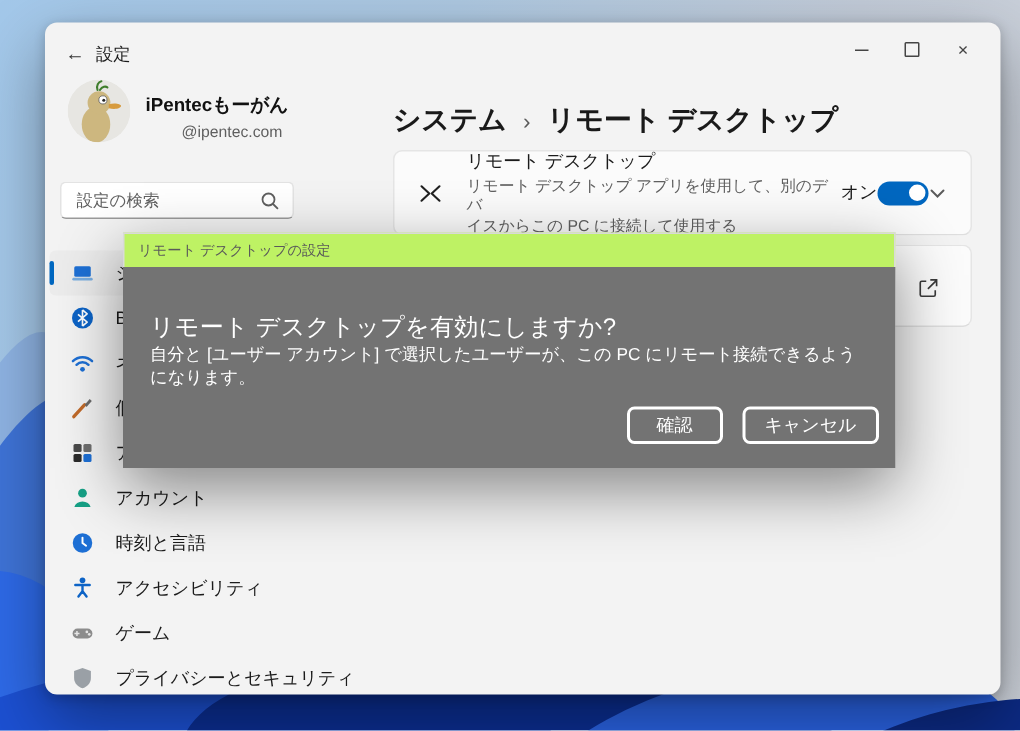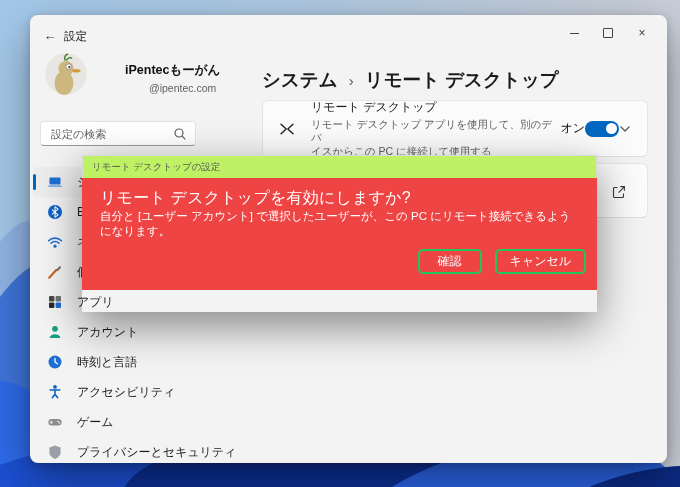--- a/index.html
+++ b/index.html
@@ -18,21 +18,21 @@
   }
   .back-btn{position:absolute;left:10px;top:11px;width:20px;height:18px;
     font-size:13px;color:#333;display:flex;align-items:center;justify-content:center;}
   .win-title{position:absolute;left:34px;top:14px;font-size:11.5px;color:#1a1a1a;}
   .caption{position:absolute;right:8px;top:6px;display:flex;}
   .cap{width:34px;height:24px;display:flex;align-items:center;justify-content:center;color:#444;}
   .cap .min-glyph{width:9px;height:1px;background:#444;}
   .cap .max-glyph{width:8px;height:8px;border:1px solid #444;border-radius:1px;}
   .cap.close{font-size:12px;}
 
-  .user{position:absolute;left:15px;top:38px;display:flex;gap:28px;}
+  .user{position:absolute;left:15px;top:38px;display:flex;}
   .avatar{width:42px;height:42px;border-radius:50%;overflow:hidden;flex:0 0 auto;}
   .user-col{display:flex;flex-direction:column;margin-left:10px;margin-top:9px;}
   .user-name{font-size:12.5px;font-weight:bold;color:#111;}
   .user-handle{font-size:10.5px;color:#5f5f5f;margin-left:24px;margin-top:3px;}
 
   .search{position:absolute;left:10px;top:106px;width:156px;height:25px;background:#fff;
     border:1px solid #e3e3e3;border-bottom-color:#9a9a9a;border-radius:4px;
     display:flex;align-items:center;box-sizing:border-box;}
   .search input{flex:1;border:none;outline:none;background:transparent;
     font-size:11px;color:#333;padding:0 6px 0 10px;font-family:inherit;min-width:0;}
@@ -66,26 +66,26 @@
     border-radius:50%;background:#fff;}
   .chev{width:12px;height:12px;display:inline-flex;}
   .card2{top:148px;height:55px;}
   .ext-link{position:absolute;right:20px;top:20px;width:16px;height:16px;display:inline-flex;}
 
   
   .dialog{position:absolute;left:52px;top:140px;width:515px;height:157px;z-index:6;
     box-shadow:0 14px 40px rgba(0,0,0,.45);}
   .dlg-titlebar{height:23px;background:#bef264;display:flex;align-items:center;padding-left:9px;
     font-size:9.5px;color:#5a5a5a;border:1px solid #d9d9d9;border-bottom:none;box-sizing:border-box;}
-  .dlg-body{height:112px;background:#ef4444;position:relative;box-sizing:border-box;
-    padding:10px 18px 0 18px;}
+  .dlg-body{height:134px;background:#737373;position:relative;box-sizing:border-box;
+    padding:30px 18px 0 18px;}
   .dlg-heading{font-size:16px;color:#fff;letter-spacing:.2px;}
   .dlg-text{font-size:11.5px;color:#fff;}
   .dlg-buttons{position:absolute;right:11px;bottom:16px;display:flex;gap:13px;}
-  .dlg-btn{height:25px;min-width:64px;padding:0 13px;border:2px solid #22c55e;border-radius:5px;
+  .dlg-btn{height:25px;min-width:64px;padding:0 13px;border:2px solid #ffffff;border-radius:5px;
     background:transparent;color:#fff;font-size:12px;display:flex;align-items:center;
     justify-content:center;box-sizing:border-box;font-family:inherit;}
 </style>
 </head>
 <body>
 
 <div class="stage">
 
   <svg class="bloom" viewBox="0 0 680 487" aria-hidden="true">
     <ellipse cx="-8" cy="330" rx="34" ry="115" fill="#8fb4e4" transform="rotate(20 -8 330)"></ellipse>

